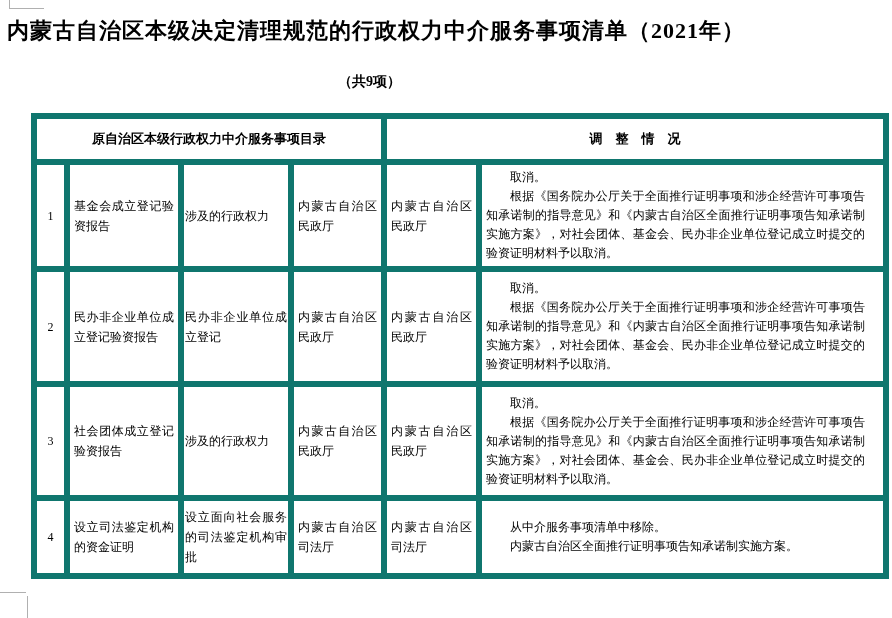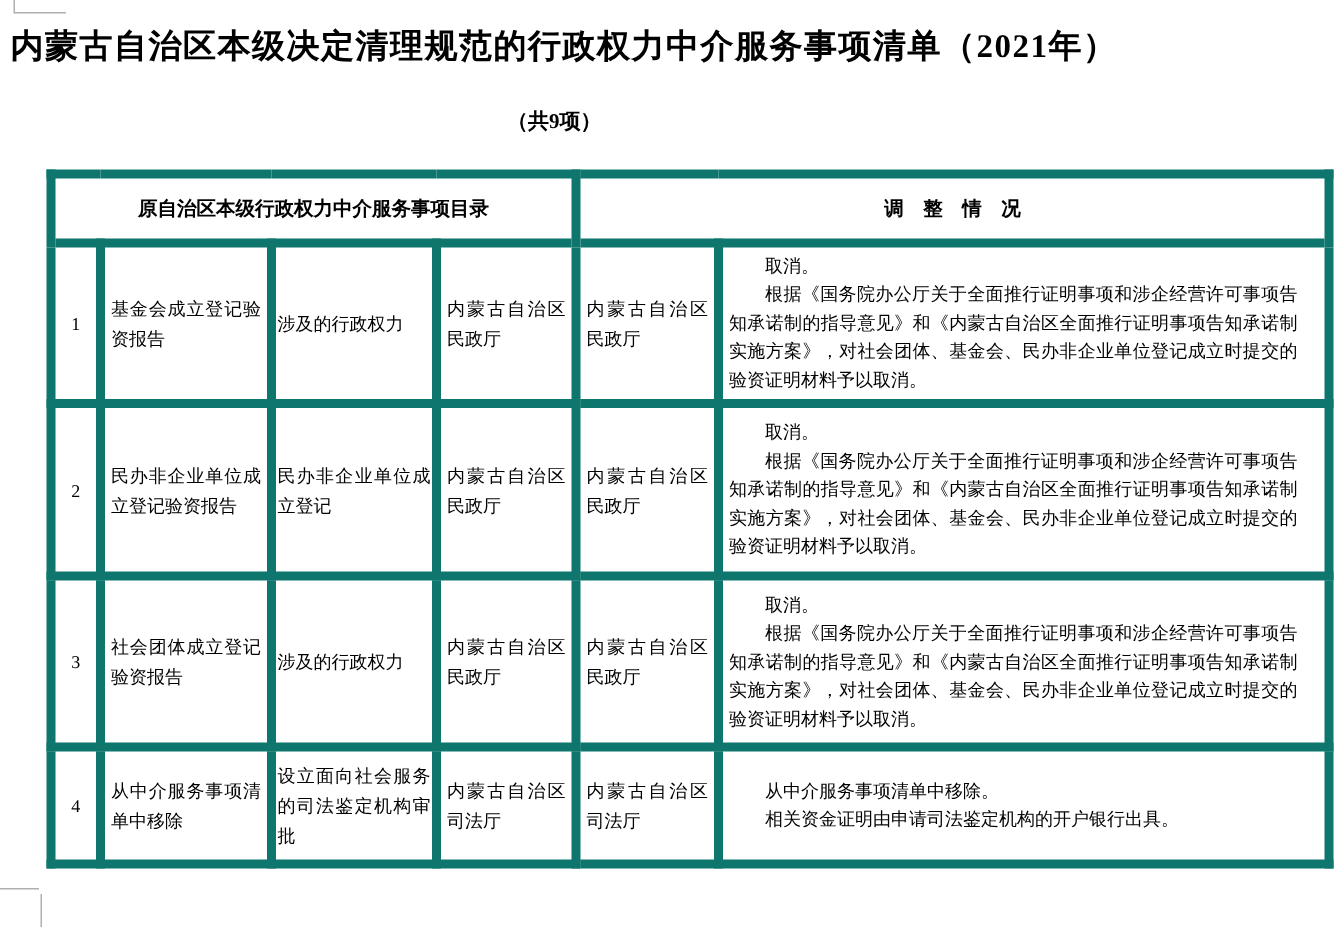--- a/index.html
+++ b/index.html
@@ -125,23 +125,23 @@
       <td class="cell-just cell-tight">涉及的行政权力</td>
       <td class="cell-just">内蒙古自治区民政厅</td>
       <td class="cell-just">内蒙古自治区民政厅</td>
       <td class="cell-decision">
         <p>取消。</p>
         <p>根据《国务院办公厅关于全面推行证明事项和涉企经营许可事项告知承诺制的指导意见》和《内蒙古自治区全面推行证明事项告知承诺制实施方案》，对社会团体、基金会、民办非企业单位登记成立时提交的验资证明材料予以取消。</p>
       </td>
     </tr>
     <tr class="row-4">
       <td class="cell-no">4</td>
-      <td class="cell-just">从中介服务事项清单中移除</td>
+      <td class="cell-just">设立司法鉴定机构的资金证明</td>
       <td class="cell-just cell-tight">设立面向社会服务的司法鉴定机构审批</td>
       <td class="cell-just">内蒙古自治区司法厅</td>
       <td class="cell-just">内蒙古自治区司法厅</td>
       <td class="cell-decision">
         <p>从中介服务事项清单中移除。</p>
-        <p>相关资金证明由申请司法鉴定机构的开户银行出具。</p>
+        <p>内蒙古自治区全面推行证明事项告知承诺制实施方案。</p>
       </td>
     </tr>
   </tbody>
 </table>
 
 </body></html>

